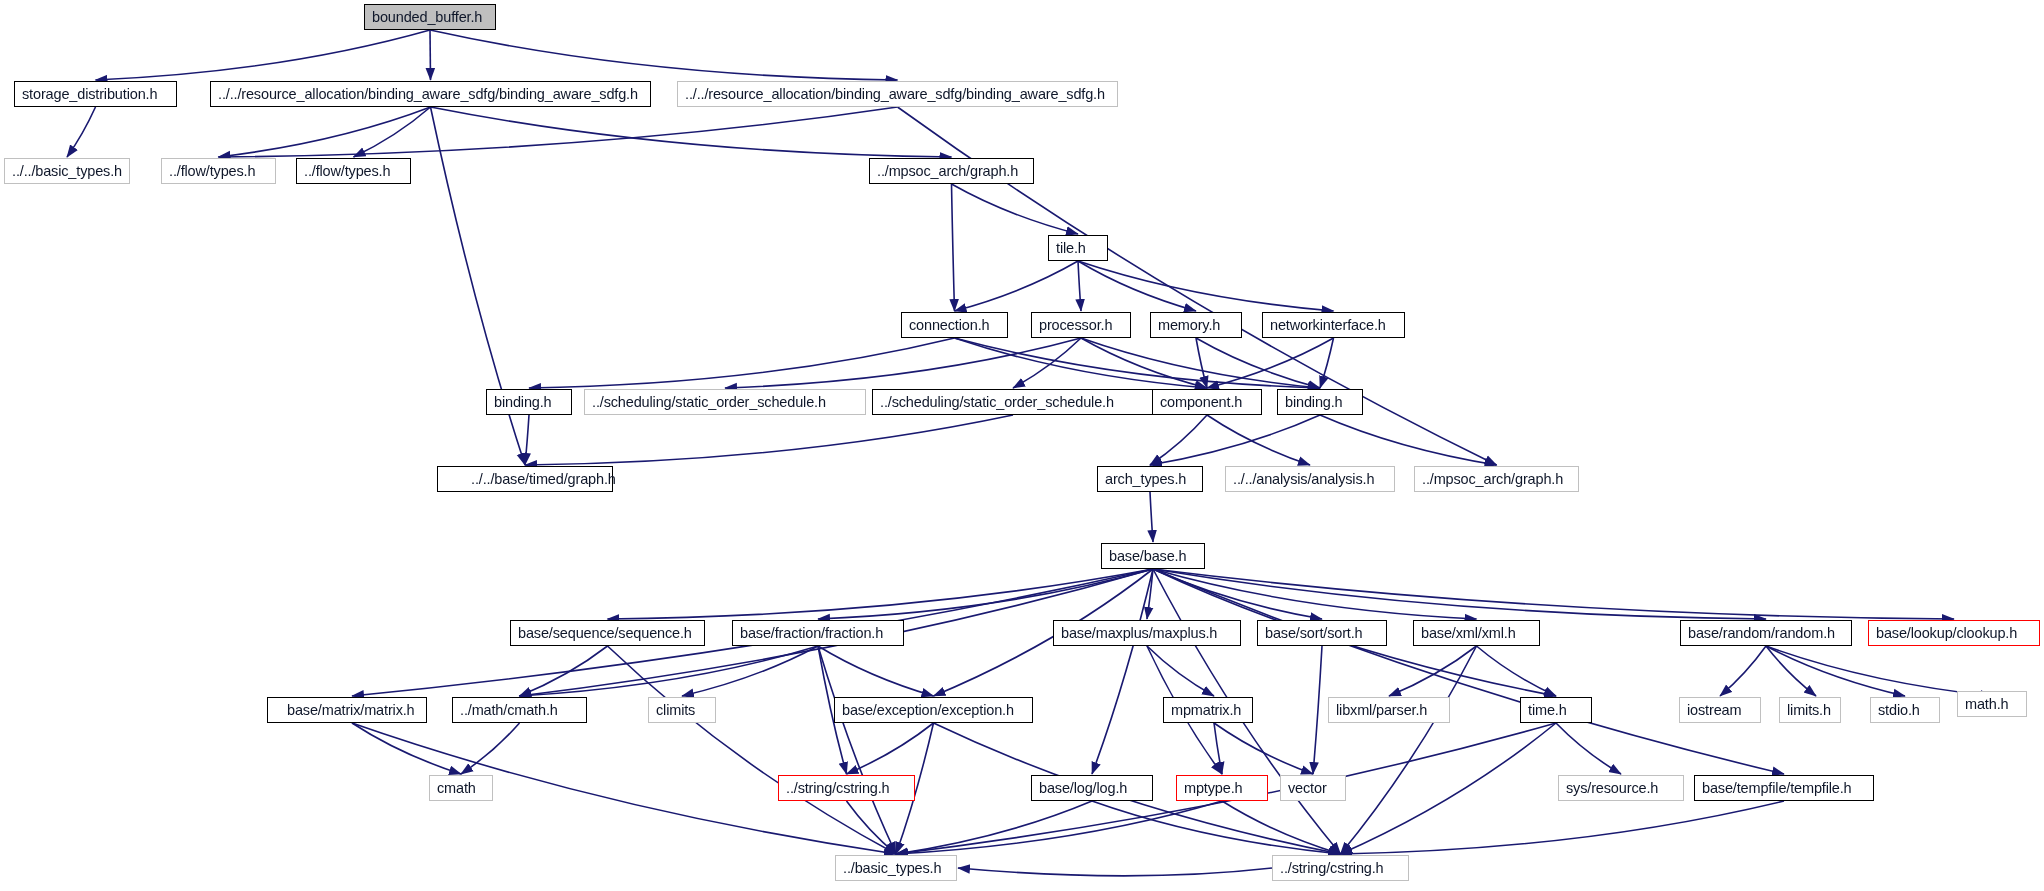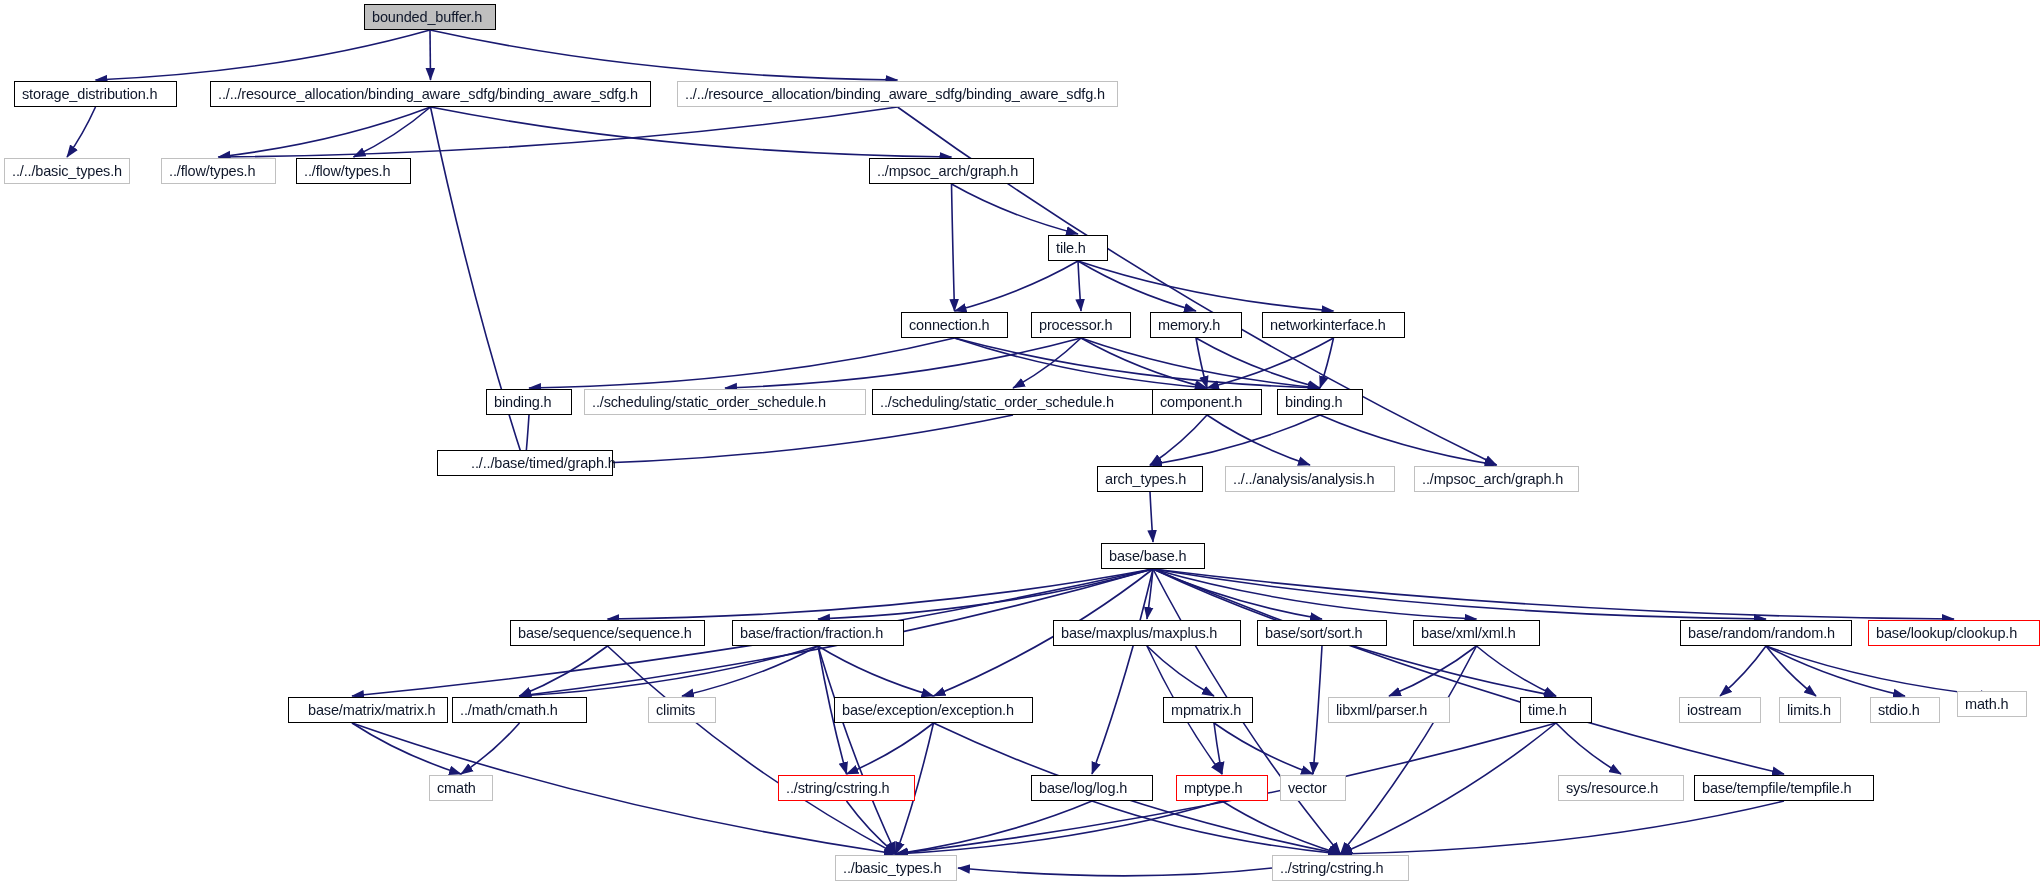--- a/index.html
+++ b/index.html
@@ -197,21 +197,21 @@
       </div>
       <div class="node solid" style="left: 872px; top: 389px; width: 282px;">
         <span class="lbl">../scheduling/static_order_schedule.h</span>
       </div>
       <div class="node solid" style="left: 1152px; top: 389px; width: 110px;">
         <span class="lbl">component.h</span>
       </div>
       <div class="node solid" style="left: 1277px; top: 389px; width: 86px;">
         <span class="lbl">binding.h</span>
       </div>
-      <div class="node solid" style="left: 437px; top: 450px; width: 176px; padding-left: 33px;">
+      <div class="node solid" style="left: 437px; top: 466px; width: 176px; padding-left: 33px;">
         <span class="lbl">../../base/timed/graph.h</span>
       </div>
       <div class="node solid" style="left: 1097px; top: 466px; width: 106px;">
         <span class="lbl">arch_types.h</span>
       </div>
       <div class="node" style="left: 1225px; top: 466px; width: 170px;">
         <span class="lbl">../../analysis/analysis.h</span>
       </div>
       <div class="node" style="left: 1414px; top: 466px; width: 165px;">
         <span class="lbl">../mpsoc_arch/graph.h</span>
@@ -233,21 +233,21 @@
       </div>
       <div class="node solid" style="left: 1413px; top: 620px; width: 127px;">
         <span class="lbl">base/xml/xml.h</span>
       </div>
       <div class="node solid" style="left: 1680px; top: 620px; width: 172px;">
         <span class="lbl">base/random/random.h</span>
       </div>
       <div class="node red" style="left: 1868px; top: 620px; width: 172px;">
         <span class="lbl">base/lookup/clookup.h</span>
       </div>
-      <div class="node solid" style="left: 288px; top: 697px; width: 160px; padding-left: 19px;">
+      <div class="node solid" style="left: 267px; top: 697px; width: 160px; padding-left: 19px;">
         <span class="lbl">base/matrix/matrix.h</span>
       </div>
       <div class="node solid" style="left: 452px; top: 697px; width: 135px;">
         <span class="lbl">../math/cmath.h</span>
       </div>
       <div class="node" style="left: 648px; top: 697px; width: 68px;">
         <span class="lbl">climits</span>
       </div>
       <div class="node solid" style="left: 834px; top: 697px; width: 199px;">
         <span class="lbl">base/exception/exception.h</span>

